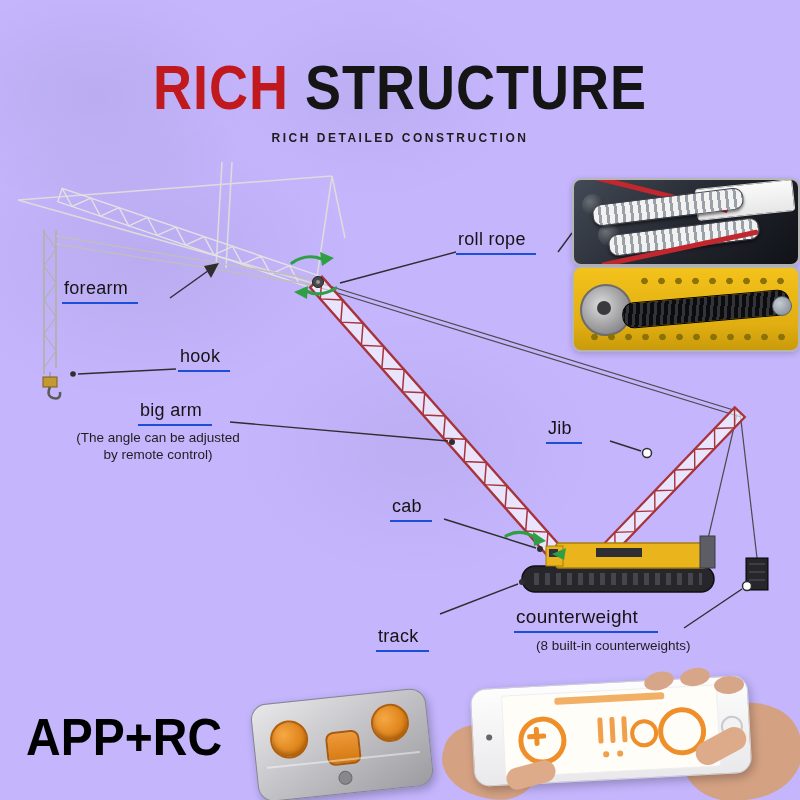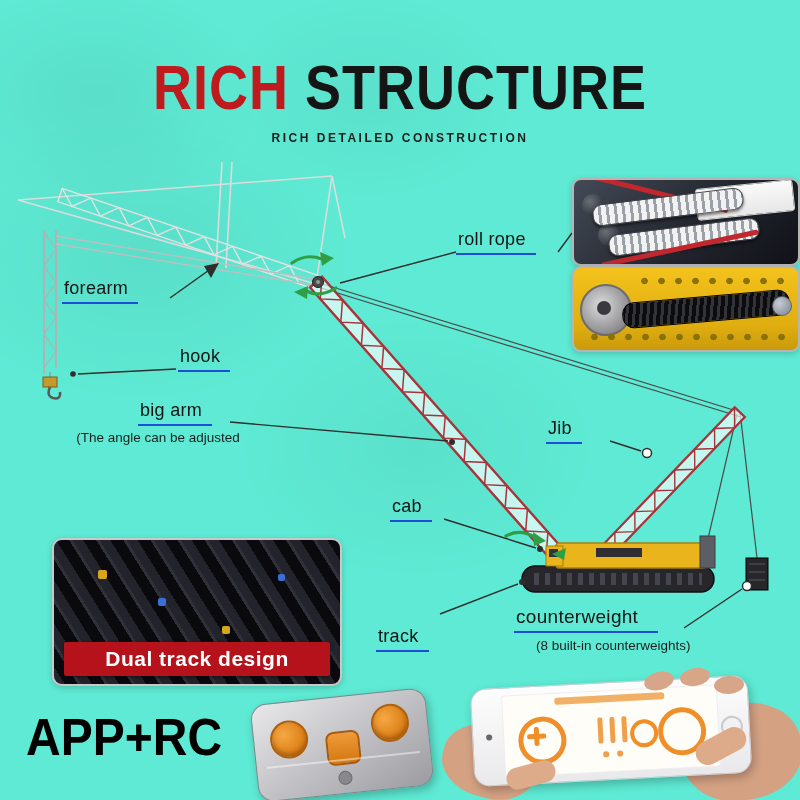--- a/index.html
+++ b/index.html
@@ -1,16 +1,16 @@
 <!DOCTYPE html>
 <html><head>
 <meta charset="utf-8">
 <style>
   html,body{margin:0;padding:0;background:#fff;}
-  .page{position:relative;width:800px;height:800px;overflow:hidden;background:#5eead4;
+  .page{position:relative;width:800px;height:800px;overflow:hidden;background:#c4b5fd;
         font-family:"Liberation Sans", sans-serif;}
   .bg-splotch{position:absolute;inset:0;pointer-events:none;
     background:
       radial-gradient(ellipse 300px 210px at 18% 32%, rgba(0,0,0,0.05), transparent 70%),
       radial-gradient(ellipse 260px 190px at 52% 56%, rgba(0,0,0,0.04), transparent 70%),
       radial-gradient(ellipse 240px 160px at 12% 12%, rgba(0,0,0,0.05), transparent 70%),
       radial-gradient(ellipse 220px 150px at 46% 12%, rgba(0,0,0,0.04), transparent 70%);}
   
   .title-wrap{position:absolute;top:56px;left:0;right:0;text-align:center;}
   .title{display:inline-block;font-size:54px;font-weight:900;letter-spacing:1px;
@@ -236,20 +236,21 @@
     </div>
   </div>
   <div class="subtitle">RICH DETAILED CONSTRUCTION</div>
 
   <div class="callout" style="left:62px;top:278px;">forearm</div>
   <div class="callout" style="left:456px;top:229px;">roll rope</div>
   <div class="callout" style="left:178px;top:346px;">hook</div>
   <div class="callout" style="left:138px;top:400px;">big arm</div>
   <div class="note big-arm-note">
     <div>(The angle can be adjusted</div>
+    <div>by remote control)</div>
   </div>
   <div class="callout" style="left:546px;top:418px;">Jib</div>
   <div class="callout" style="left:390px;top:496px;">cab</div>
   <div class="callout" style="left:376px;top:626px;">track</div>
   <div class="callout big" style="left:514px;top:606px;">counterweight</div>
   <div class="note cw-note">(8 built-in counterweights)</div>
 
   <div class="inset inset-roll">
     <div class="i1-card"></div>
     <div class="i1-rod r1"></div>
@@ -262,27 +263,20 @@
   <div class="inset inset-pulley">
     <div class="i2-holes top"></div>
     <div class="i2-hub">
       <div class="i2-hub-center"></div>
     </div>
     <div class="i2-coil"></div>
     <div class="i2-holes bot"></div>
     <div class="i2-axle"></div>
   </div>
 
-  <div class="inset inset-track">
-    <div class="tp-dot y1"></div>
-    <div class="tp-dot y2"></div>
-    <div class="tp-dot b1"></div>
-    <div class="tp-dot b2"></div>
-    <div class="track-banner">Dual track design</div>
-  </div>
 
   <div class="apprc">
     <div class="apprc-title">APP+RC</div>
 
   </div>
 
   <div class="remote">
     <div class="remote-knob left"></div>
     <div class="remote-knob right"></div>
     <div class="remote-center"></div>

